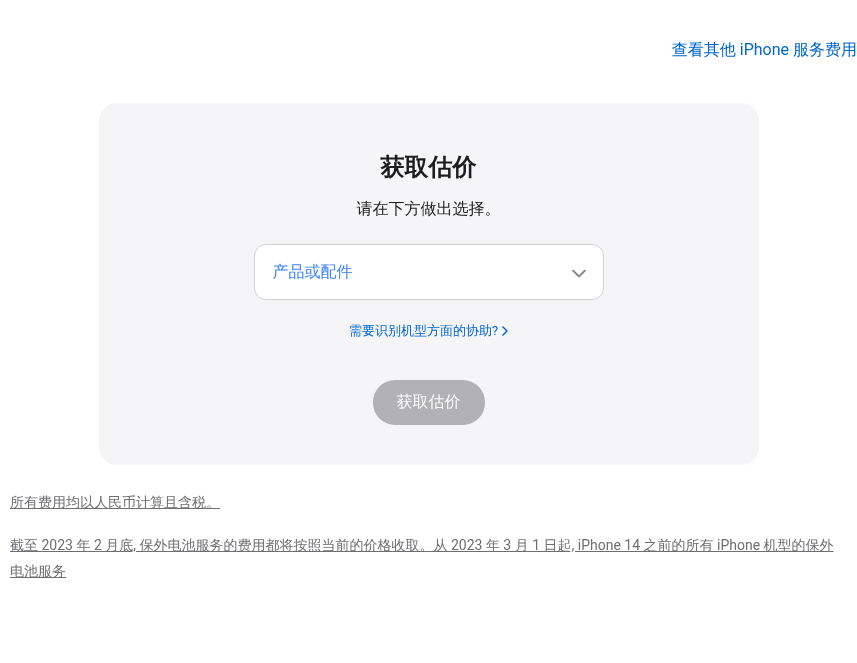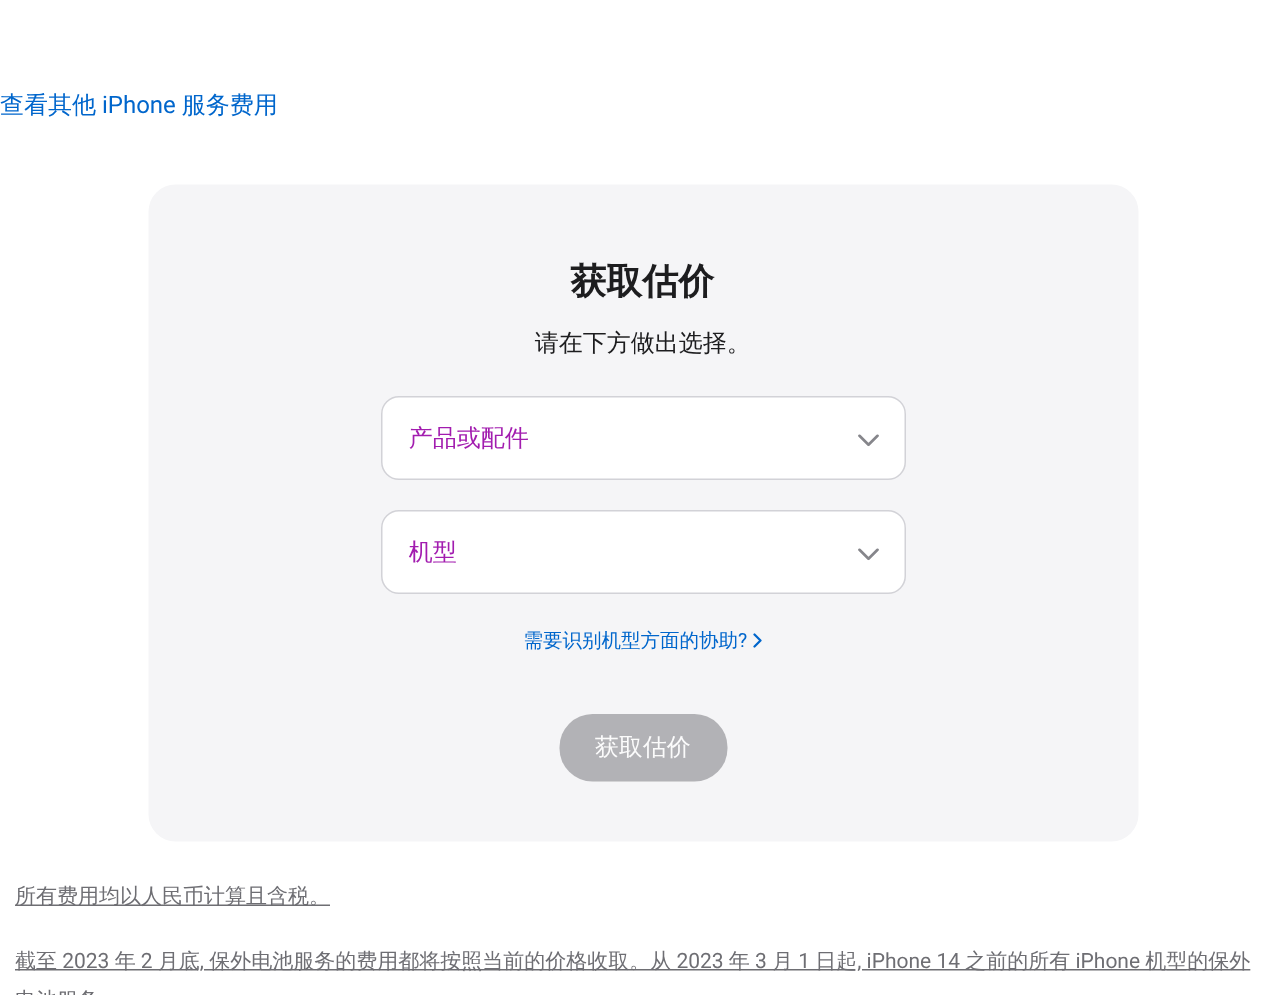--- a/index.html
+++ b/index.html
@@ -7,22 +7,22 @@
       padding: 0;
       box-sizing: border-box;
     }
     body {
       font-family: -apple-system, BlinkMacSystemFont, "Segoe UI", Roboto, "Helvetica Neue", Arial, sans-serif;
       background: #ffffff;
       width: 857px;
       padding: 0;
     }
     .top-link {
-      text-align: left;
-      padding: 60px 0 24px;
+      text-align: right;
+      padding: 40px 0 24px;
     }
     .top-link a {
       color: #0066cc;
       text-decoration: none;
       font-size: 16px;
     }
     .estimate-card {
       background: #f5f5f7;
       border-radius: 18px;
       max-width: 660px;
@@ -47,21 +47,21 @@
       margin: 0 auto 20px;
     }
     .select-field {
       width: 100%;
       height: 56px;
       background: #ffffff;
       border: 1px solid #d2d2d7;
       border-radius: 12px;
       padding: 0 44px 0 18px;
       font-size: 16px;
-      color: #a21caf;
+      color: #3b82f6;
       text-align: left;
       cursor: pointer;
       appearance: none;
       display: flex;
       align-items: center;
     }
     .select-wrapper .chevron {
       position: absolute;
       right: 18px;
       top: 50%;
@@ -117,28 +117,20 @@
 
   <div class="select-wrapper">
     <div class="select-field">产品或配件</div>
     <span class="chevron">
       <svg width="14" height="8" viewBox="0 0 14 8" fill="none">
           <path d="M1 1L7 7L13 1" stroke="#86868b" stroke-width="1.8" stroke-linecap="round" stroke-linejoin="round"></path>
         </svg>
     </span>
   </div>
 
-  <div class="select-wrapper">
-    <div class="select-field">机型</div>
-    <span class="chevron">
-      <svg width="14" height="8" viewBox="0 0 14 8" fill="none">
-          <path d="M1 1L7 7L13 1" stroke="#86868b" stroke-width="1.8" stroke-linecap="round" stroke-linejoin="round"></path>
-        </svg>
-    </span>
-  </div>
 
   <div class="help-link-row">
     <a href="#" class="help-link">
       <span>需要识别机型方面的协助?</span>
       <span class="chevron-right">
         <svg width="6" height="10" viewBox="0 0 6 10" fill="none">
             <path d="M1 1L5 5L1 9" stroke="#0066cc" stroke-width="1.5" stroke-linecap="round" stroke-linejoin="round"></path>
           </svg>
       </span>
     </a>

